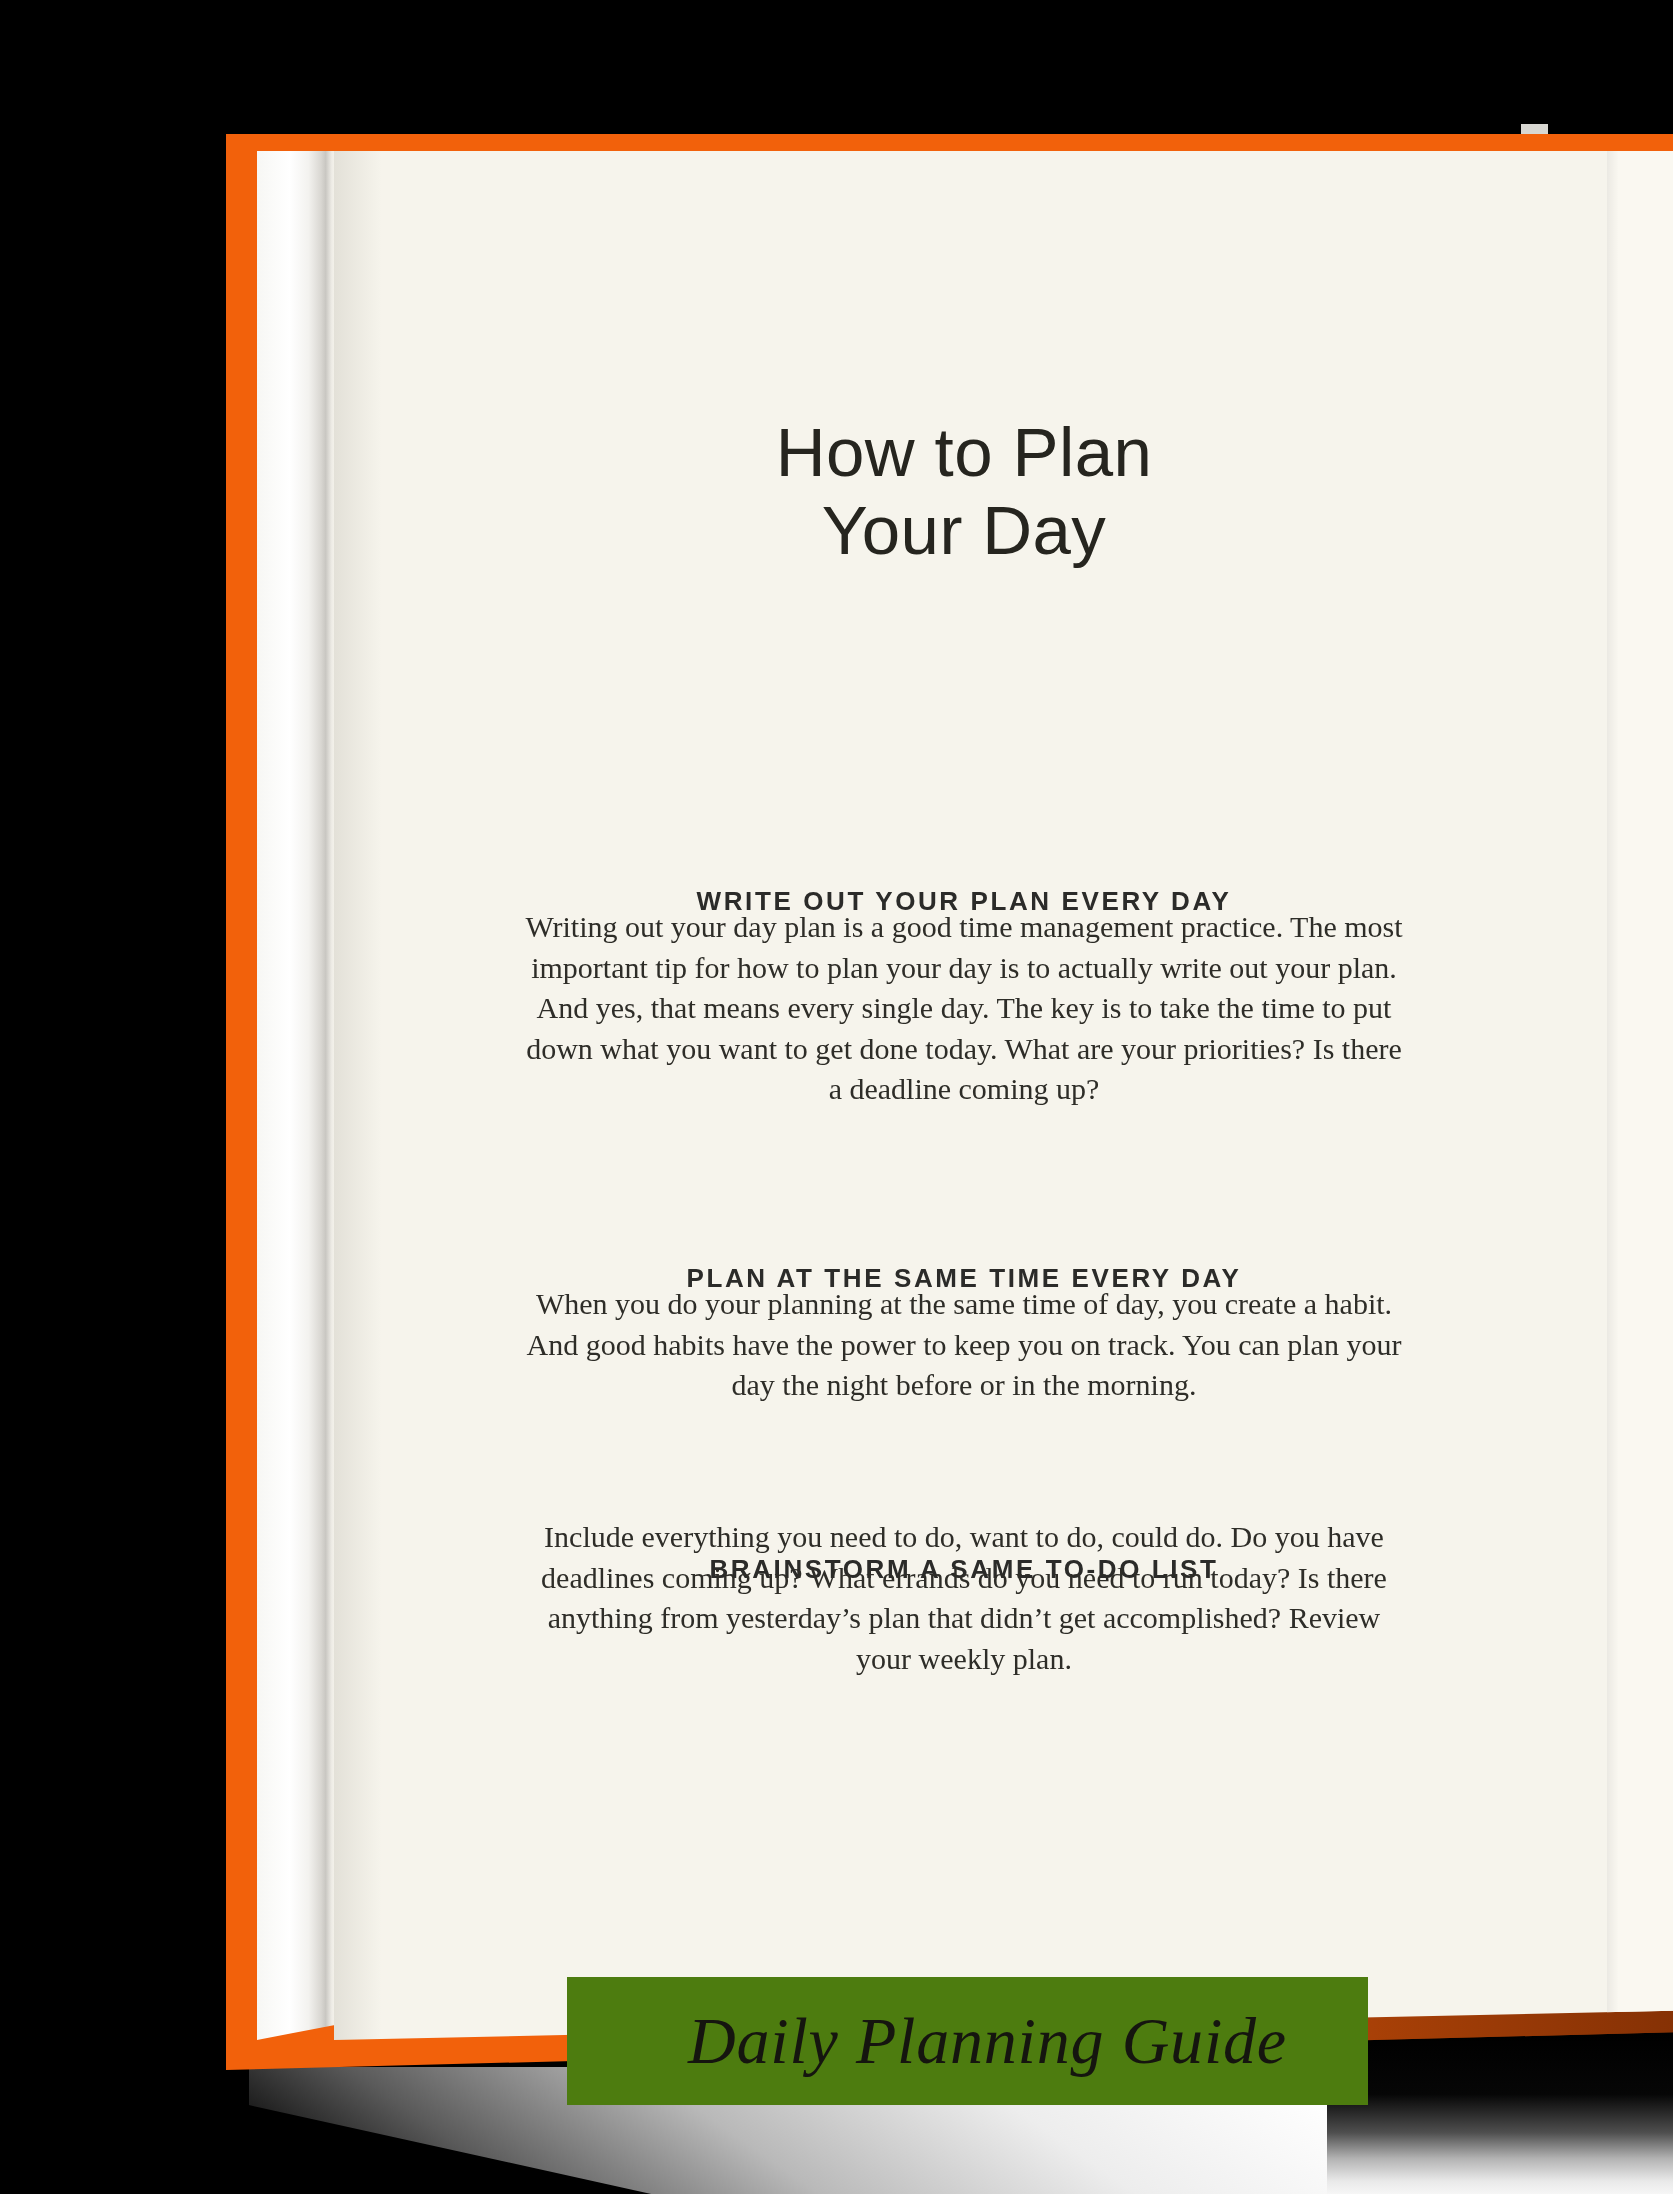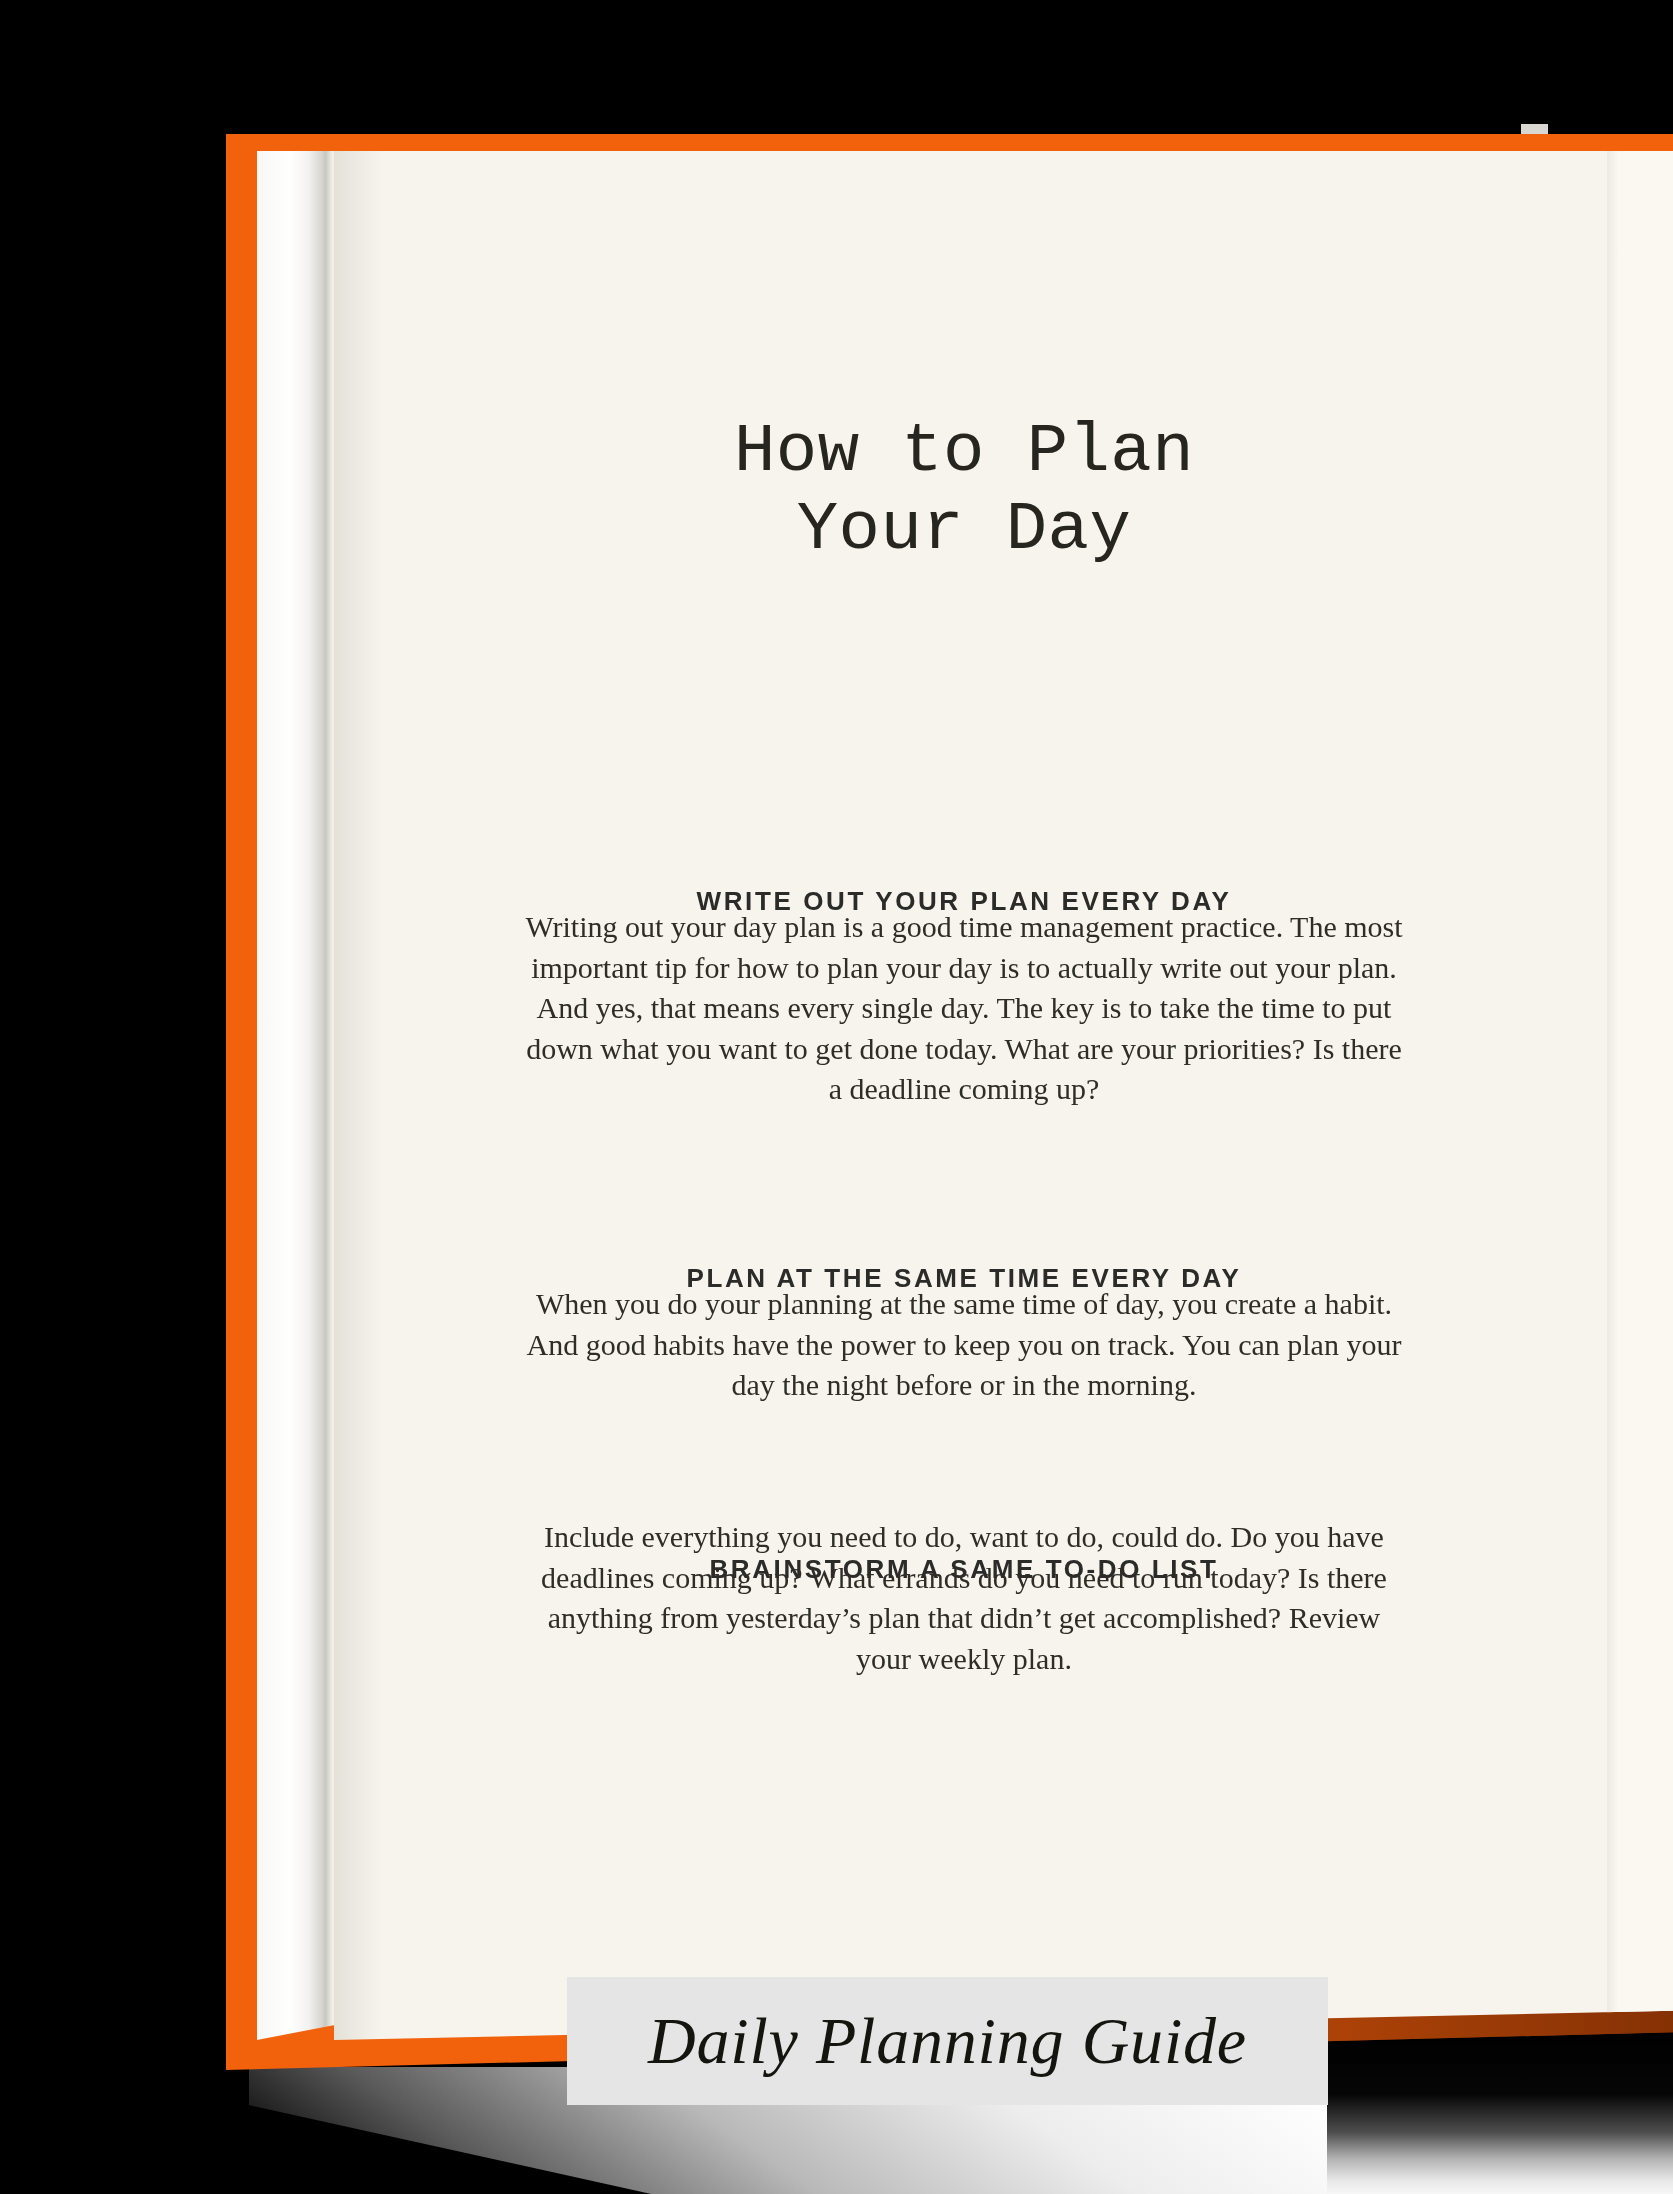--- a/index.html
+++ b/index.html
@@ -58,21 +58,21 @@
   .page::after{ 
     content:"";position:absolute;right:0;top:0;bottom:0;width:66px;
     background:linear-gradient(to right,rgba(0,0,0,0.06) 0,rgba(0,0,0,0) 18%),#faf8f1;
     background-blend-mode:multiply;
   }
 
   
   .content-block{position:absolute;left:185px;width:890px;text-align:center;z-index:6;}
   .page-title{
     top:263px;
-    font-family:Liberation Mono, monospace;
+    font-family:Liberation Sans, sans-serif;
     font-size:69px;line-height:1.13;letter-spacing:0.4px;
     color:#26251f;
   }
   .section-heading{
     font-family:"Liberation Sans", sans-serif;
     font-weight:700;font-size:26px;letter-spacing:2.6px;
     color:#2b2b29;
     margin-top:37px;
   }
   .section-body{
@@ -80,23 +80,24 @@
     font-size:30px;line-height:1.35;
     color:#2e2d28;
   }
   .h1{top:698px;} .p1{top:756px;}
   .h2{top:1075px;} .p2{top:1133px;}
   .h3{top:1366px;} .p3{top:1366px;}
 
   
   .banner{
     position:absolute;left:567px;top:1977px;width:761px;height:128px;
-    background:#e5e5e5;
+    background:#4d7c0f;
     display:flex;align-items:center;justify-content:center;
     z-index:10;
+    padding-left:40px;
   }
   .banner-label{
     font-family:"Liberation Serif", serif;
     font-style:italic;font-size:66px;letter-spacing:0.8px;
     color:#15150f;white-space:nowrap;
   }
 </style>
 </head>
 <body>
 

